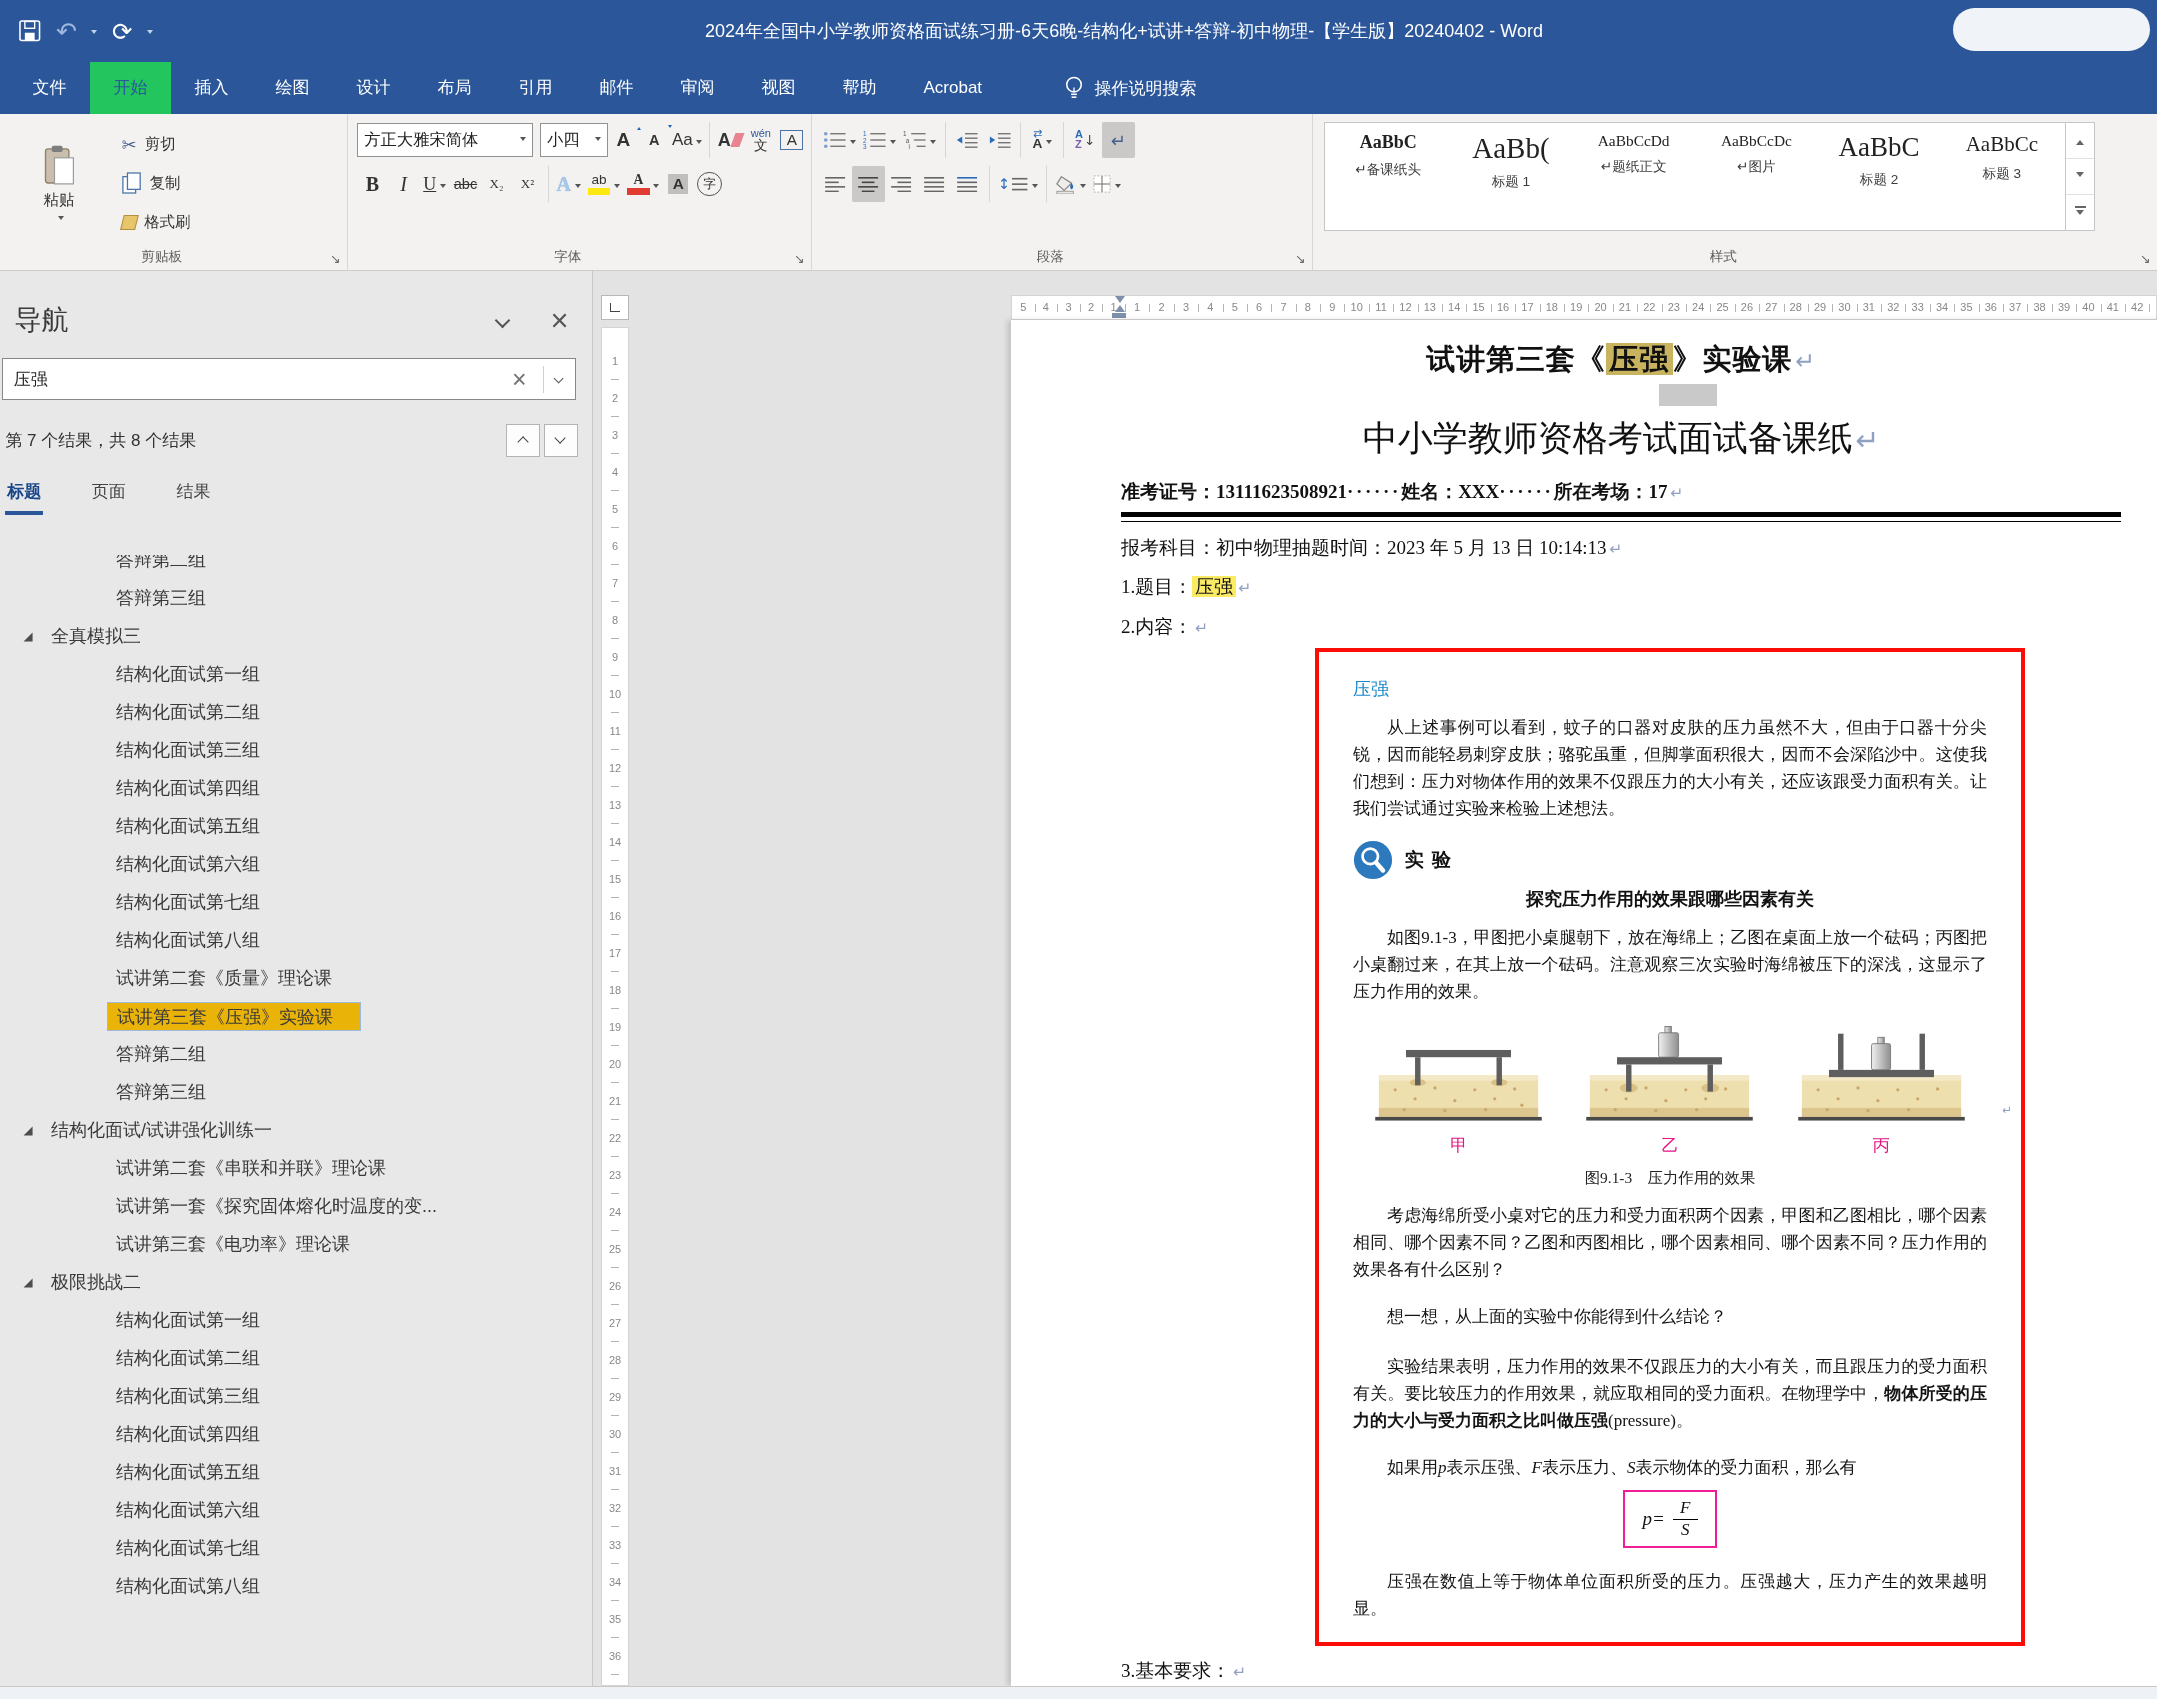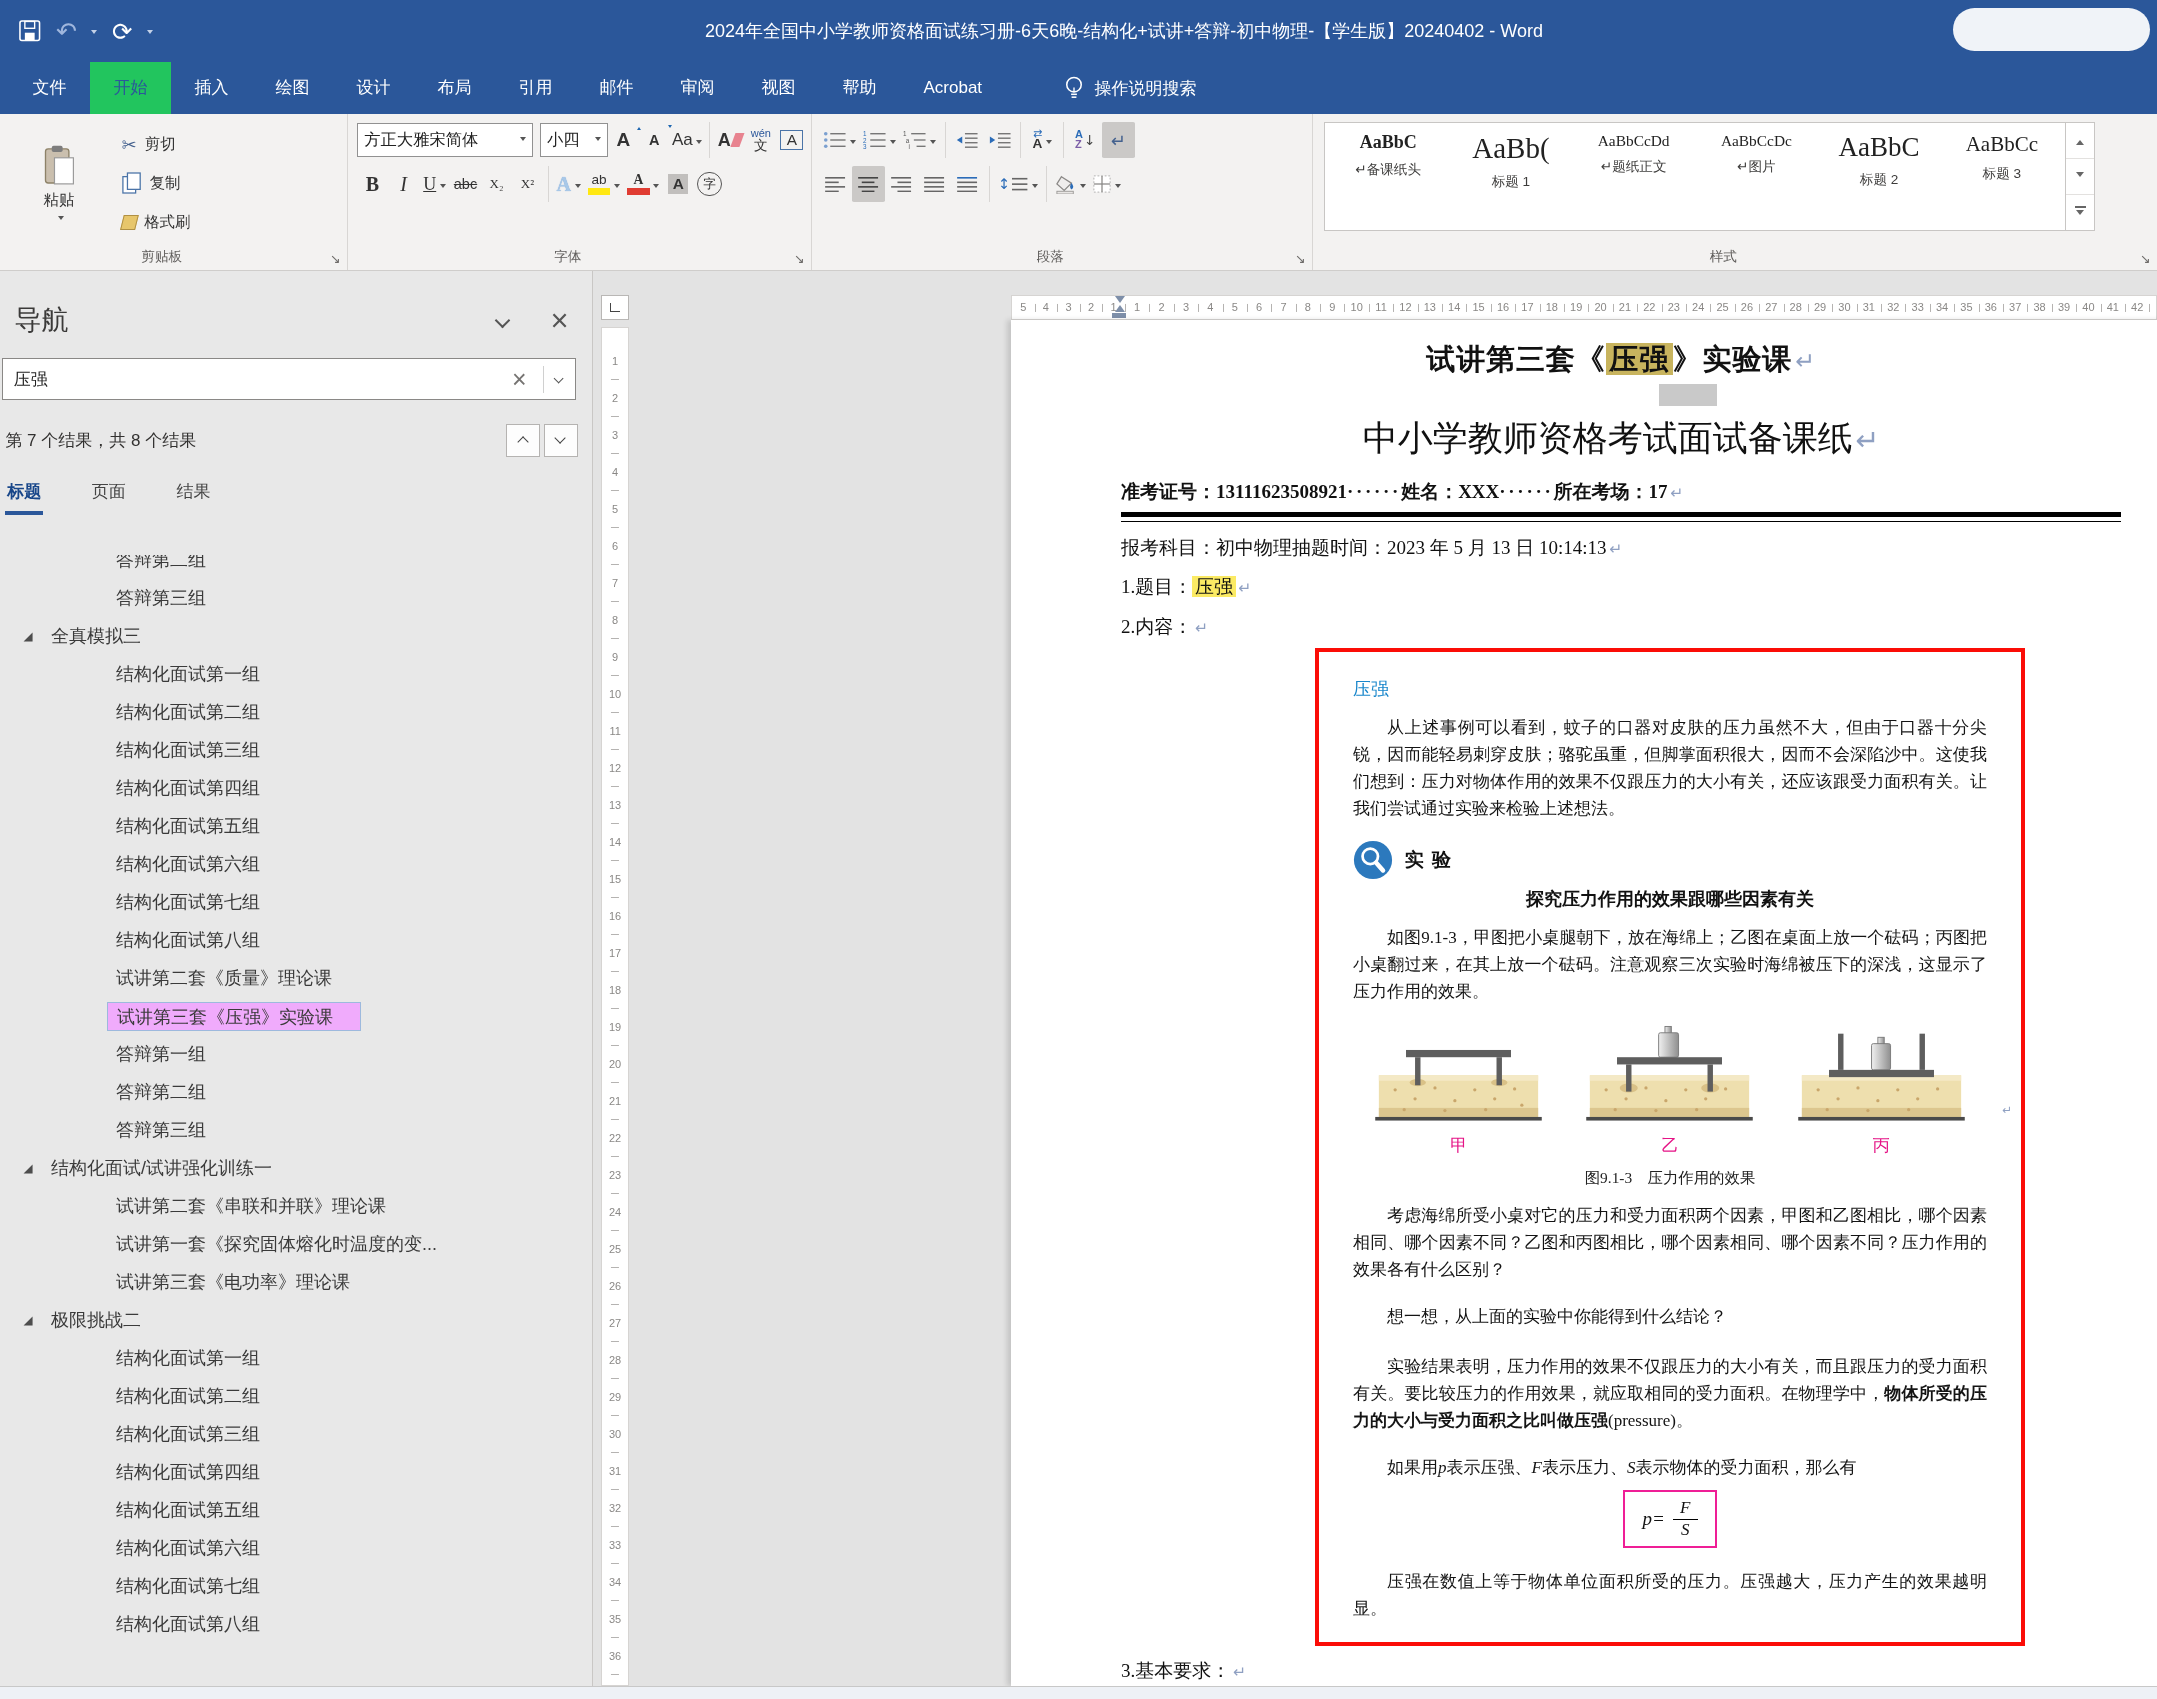--- a/index.html
+++ b/index.html
@@ -120,21 +120,21 @@
   .chev-u{display:inline-block;width:8.1px;height:8.1px;border-left:1.8px solid #444;border-top:1.8px solid #444;transform:rotate(45deg);margin-top:3.6px}
   .chev-d{display:inline-block;width:8.1px;height:8.1px;border-right:1.8px solid #444;border-bottom:1.8px solid #444;transform:rotate(45deg);margin-bottom:3.6px}
   .nav-tabs{display:flex;margin:23.5px 0 0 5.4px}
   .ntab{font-size:17px;color:#444;padding:0 1.8px 8.1px;margin-right:47px;cursor:pointer}
   .ntab.active{color:#19478a;font-weight:bold;border-bottom:4.5px solid #2b579a}
   .nav-list{position:absolute;top:284px;left:0;right:1.8px;bottom:13.6px;overflow:hidden}
   .nav-item{height:38px;line-height:38px;font-size:18px;color:#3a3a3a;position:relative;white-space:nowrap;cursor:pointer;overflow:hidden}
   .nav-item .tri{position:absolute;left:23.5px;top:0;font-size:11.8px;color:#4d4d4d;font-family:"DejaVu Sans",sans-serif}
   .lvl1{padding-left:51px}
   .lvl2{padding-left:116px}
-  .sel .nav-label{background:#f0abfc;border:0.9px solid #9db9dd;padding:3.6px 27px 3.6px 9px;margin-left:-9px}
+  .sel .nav-label{background:#eab308;border:0.9px solid #9db9dd;padding:3.6px 27px 3.6px 9px;margin-left:-9px}
   .clipped{margin-top:-13.6px}
 
   
   .docarea{flex:1;position:relative;background:#e3e3e3;overflow:hidden}
   .corner{position:absolute;left:8.1px;top:24.4px;width:28px;height:24.4px;background:#fff;border:0.9px solid #b9b7b5;display:flex;align-items:center;justify-content:center}
   .corner i{display:block;width:10px;height:9px;border-left:1.8px solid #444;border-bottom:1.8px solid #444}
   .vruler{position:absolute;left:8.1px;top:56px;bottom:13.6px;width:28px;background:#fff;border:0.9px solid #d6d4d2;display:flex;flex-direction:column;align-items:center;padding-top:14.5px;overflow:hidden}
   .vcell{flex:0 0 37px;width:100%;text-align:center;font-size:11px;color:#8a8886;line-height:37px;position:relative}
   .vcell::after{content:"";position:absolute;left:50%;transform:translateX(-50%);bottom:0;width:8.1px;height:0.9px;background:#b5b3b1}
   .hruler{position:absolute;left:40px;top:24.4px;right:0;height:24.4px}
@@ -628,24 +628,20 @@
         <div class="nav-item lvl2">
           <span class="tri"></span>
           <span class="nav-label">试讲第二套《质量》理论课</span>
         </div>
 
         <div class="nav-item lvl2 sel">
           <span class="tri"></span>
           <span class="nav-label">试讲第三套《压强》实验课</span>
         </div>
 
-        <div class="nav-item lvl2">
-          <span class="tri"></span>
-          <span class="nav-label">答辩第一组</span>
-        </div>
 
         <div class="nav-item lvl2">
           <span class="tri"></span>
           <span class="nav-label">答辩第二组</span>
         </div>
 
         <div class="nav-item lvl2">
           <span class="tri"></span>
           <span class="nav-label">答辩第三组</span>
         </div>

